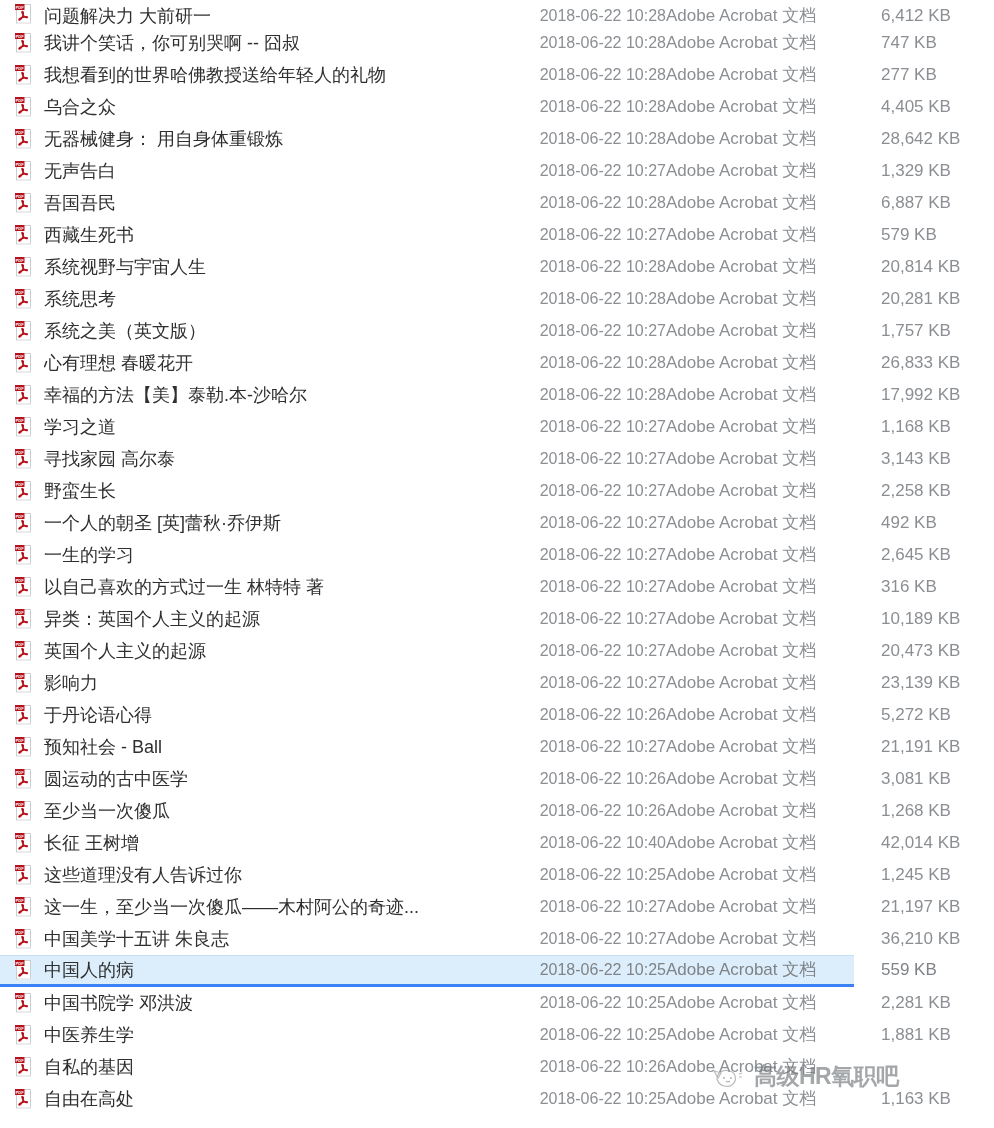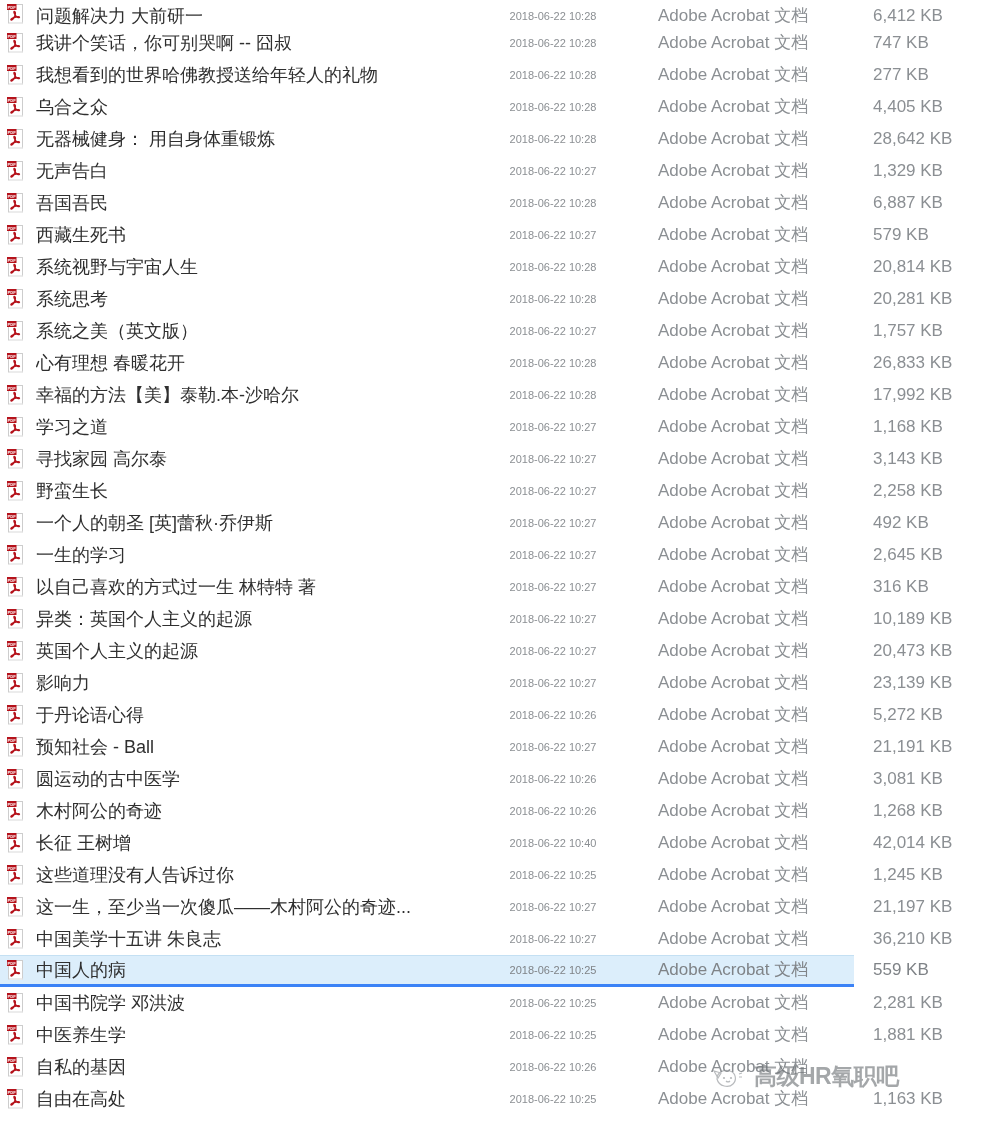--- a/index.html
+++ b/index.html
@@ -23,21 +23,21 @@
     background: #ffffff;
     overflow: hidden;
   }
 
   .row {
     position: relative;
     display: flex;
     align-items: center;
     height: 32px;
     width: 854px;
-    padding: 0 0 0 6px;
+    padding: 0 0 0 14px;
     background: #ffffff;
   }
   .row.selected {
     background: #dceefb;
     border-top: 1px solid #c4e0f3;
     border-bottom: 3px solid #3b82f6;
     height: 32px;
   }
 
   
@@ -66,22 +66,22 @@
     font-size: 18px;
     line-height: 22px;
     color: #2f2f2f;
     white-space: nowrap;
     overflow: hidden;
   }
 
   .date {
     flex: 0 0 auto;
     width: 210px;
-    text-align: center;
-    font-size: 11px;
+    text-align: right;
+    font-size: 16px;
     line-height: 22px;
     color: #8b8f93;
     white-space: nowrap;
   }
 
   .type {
     flex: 0 0 auto;
     width: 215px;
     text-align: left;
     font-size: 17px;
@@ -516,21 +516,21 @@
     <div class="row">
       <span class="icon-wrap">
         <svg class="pdf-icon" viewBox="0 0 20 22">
           <rect x="2.5" y="1.5" width="14" height="18.5" fill="#ffffff" stroke="#cdcdcd" stroke-width="1"></rect>
           <rect x="3.5" y="19.2" width="13" height="1.6" fill="#eeeeee"></rect>
           <rect x="1" y="1" width="9.5" height="6" fill="#b5121b"></rect>
           <text x="5.6" y="5.6" font-family="'Liberation Sans', sans-serif" font-size="4.1" fill="#ffffff" text-anchor="middle" font-weight="bold">PDF</text>
           <path d="M8.2 8.6 c1.6 0 1.3 3.2 0.2 5.2 c-1.0 1.9 -2.6 3.6 -3.3 3.1 c-0.7 -0.5 1.3 -1.9 3.6 -2.6 c2.3 -0.7 4.6 -0.9 4.7 -0.2 c0.1 0.7 -2.0 0.6 -3.4 -0.9 c-1.4 -1.5 -2.4 -4.6 -1.8 -4.6 z" fill="none" stroke="#b5121b" stroke-width="1.5" stroke-linejoin="round"></path>
         </svg>
       </span>
-      <span class="name">木村阿公的奇迹</span>
+      <span class="name">至少当一次傻瓜</span>
       <span class="date">2018-06-22 10:26</span>
       <span class="type">Adobe Acrobat 文档</span>
       <span class="size">1,268 KB</span>
     </div>
     <div class="row">
       <span class="icon-wrap">
         <svg class="pdf-icon" viewBox="0 0 20 22">
           <rect x="2.5" y="1.5" width="14" height="18.5" fill="#ffffff" stroke="#cdcdcd" stroke-width="1"></rect>
           <rect x="3.5" y="19.2" width="13" height="1.6" fill="#eeeeee"></rect>
           <rect x="1" y="1" width="9.5" height="6" fill="#b5121b"></rect>

